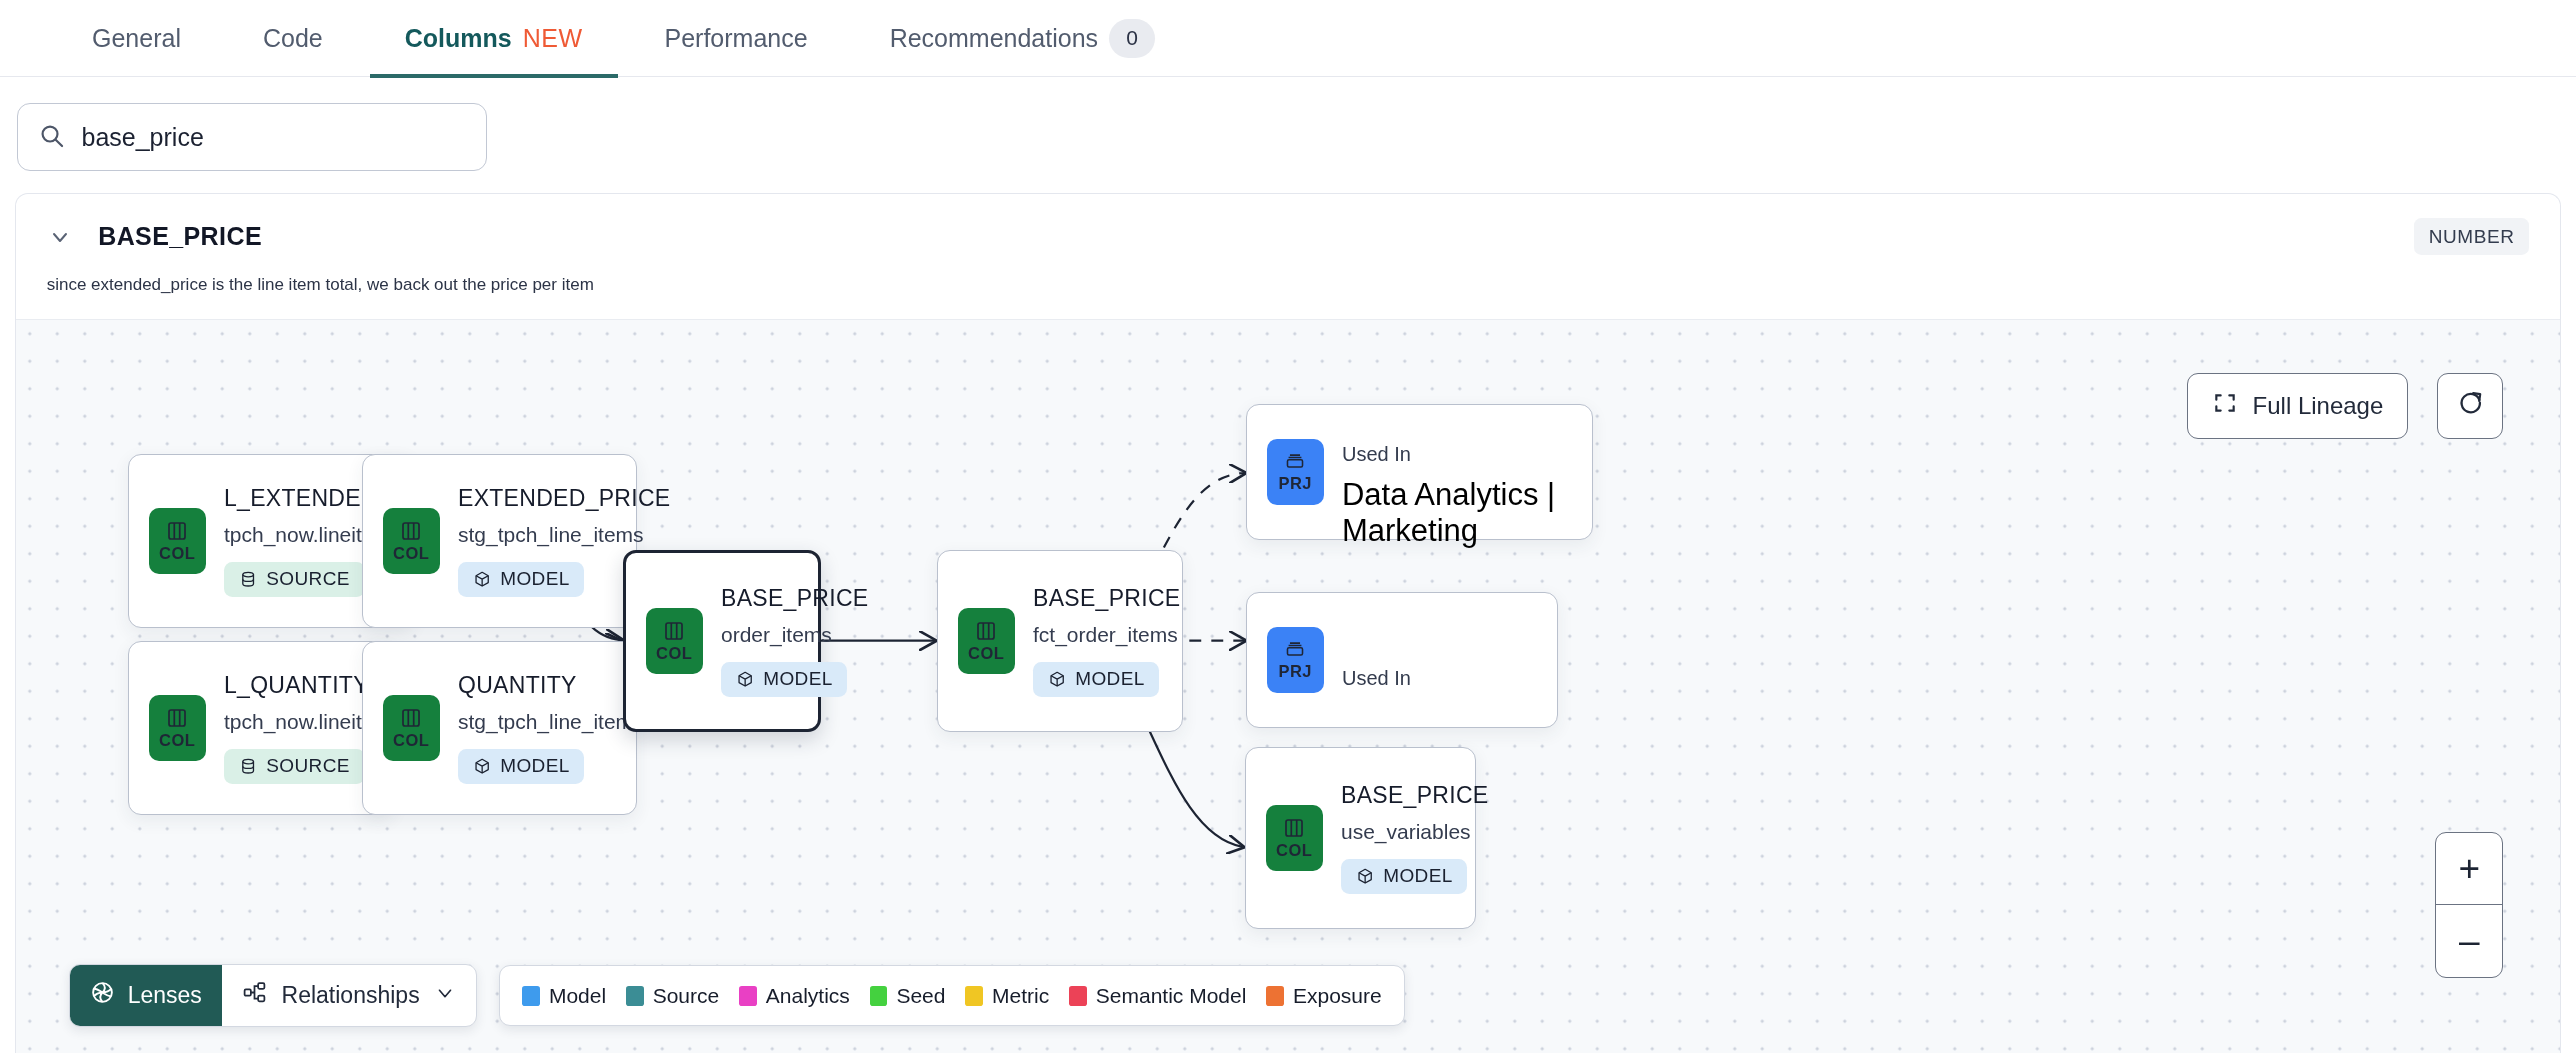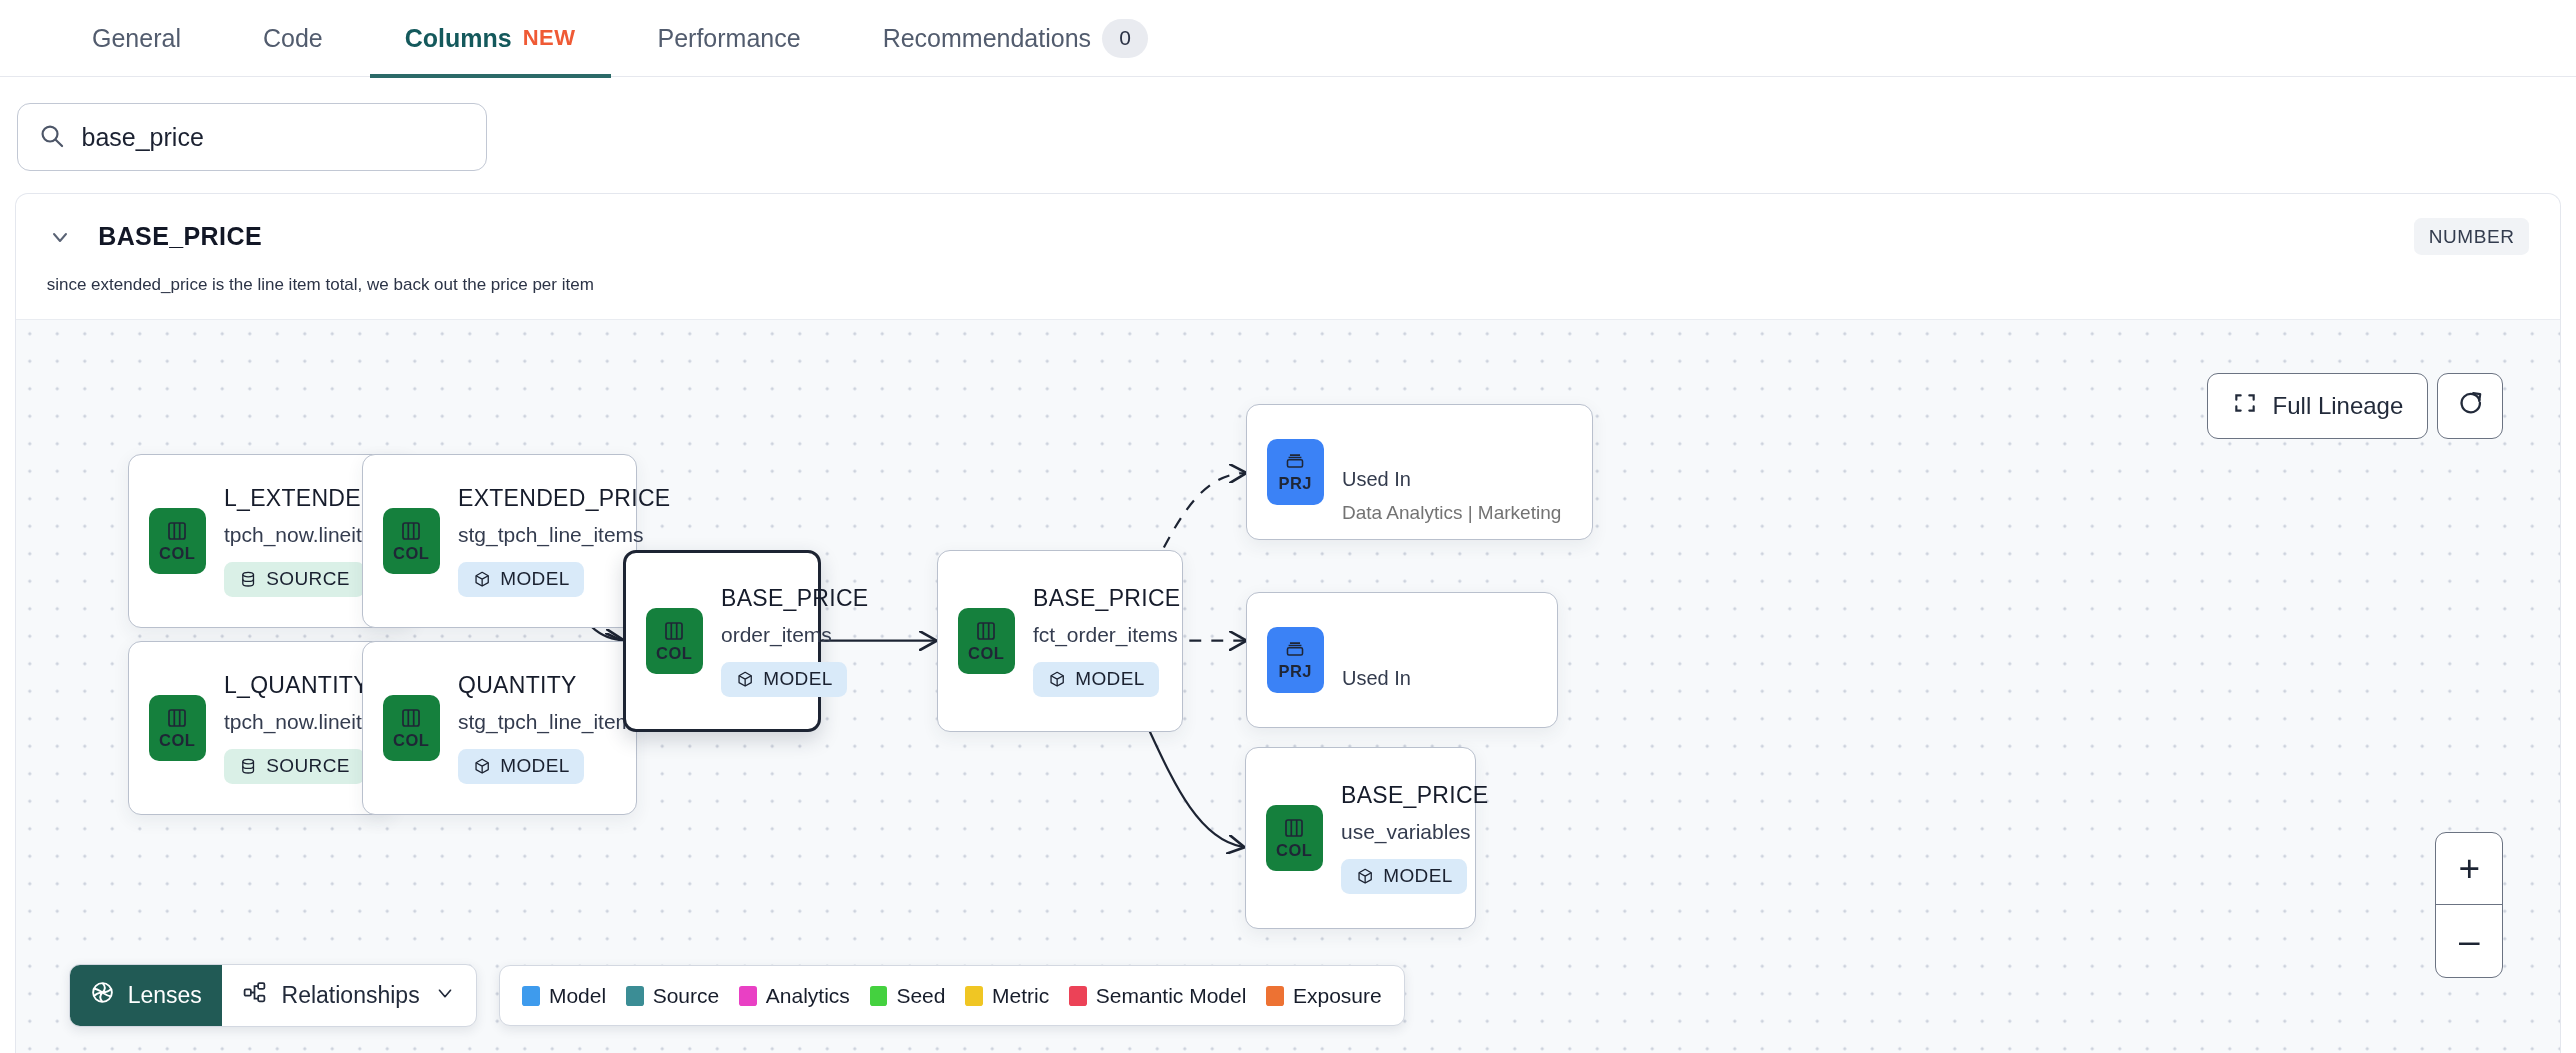--- a/index.html
+++ b/index.html
@@ -35,21 +35,21 @@
   }
   .tab.active { color: #14595c; font-weight: 700; }
   .tab.active::after {
     content: "";
     position: absolute;
     left: 0; right: 0; bottom: -1.8px;
     height: 4.6px;
     background: #2b6a68;
   }
   .tab-new {
-    font-size: 22px; font-weight: 700; color: #ef5a35; letter-spacing: 0.5px;
+    font-size: 25px; font-weight: 400; color: #ef5a35; letter-spacing: 0.5px;
   }
   .tab-badge {
     background: #e9ebf0; color: #2b3245;
     border-radius: 916px;
     min-width: 46px; height: 39px;
     display: inline-flex; align-items: center; justify-content: center;
     font-size: 21px; padding: 0 14.7px;
   }
 
   
@@ -138,26 +138,26 @@
   .node-tag {
     display: inline-flex; align-items: center; gap: 9.2px;
     margin-top: 14.7px;
     padding: 6.4px 14.7px; border-radius: 8.3px;
     font-size: 19px; letter-spacing: 0.4px; color: #1a2130;
   }
   .node-tag.model  { background: #d9eaf9; }
   .node-tag.source { background: #daf0e7; }
   .prj-body { padding-left: 18.3px; margin-top: 48px; }
   .prj-label { font-size: 20px; color: #333b4d; margin-bottom: 11px; }
-  .prj-name  { font-size: 19px; color: #737373; }
+  .prj-name  { font-size: 31px; color: #000000; }
 
   
   .topright {
     position: absolute; top: 53px; right: 57px;
-    display: flex; gap: 9px; z-index: 5;
+    display: flex; gap: 29px; z-index: 5;
   }
   .btn {
     background: #fff; border: 1.8px solid #6b7382;
     border-radius: 11px; height: 66px;
     display: flex; align-items: center; justify-content: center;
     gap: 14.7px; padding: 0 24px;
     font-size: 24px; color: #222a3a; cursor: pointer;
   }
   .btn.square { width: 66px; padding: 0; }
 

